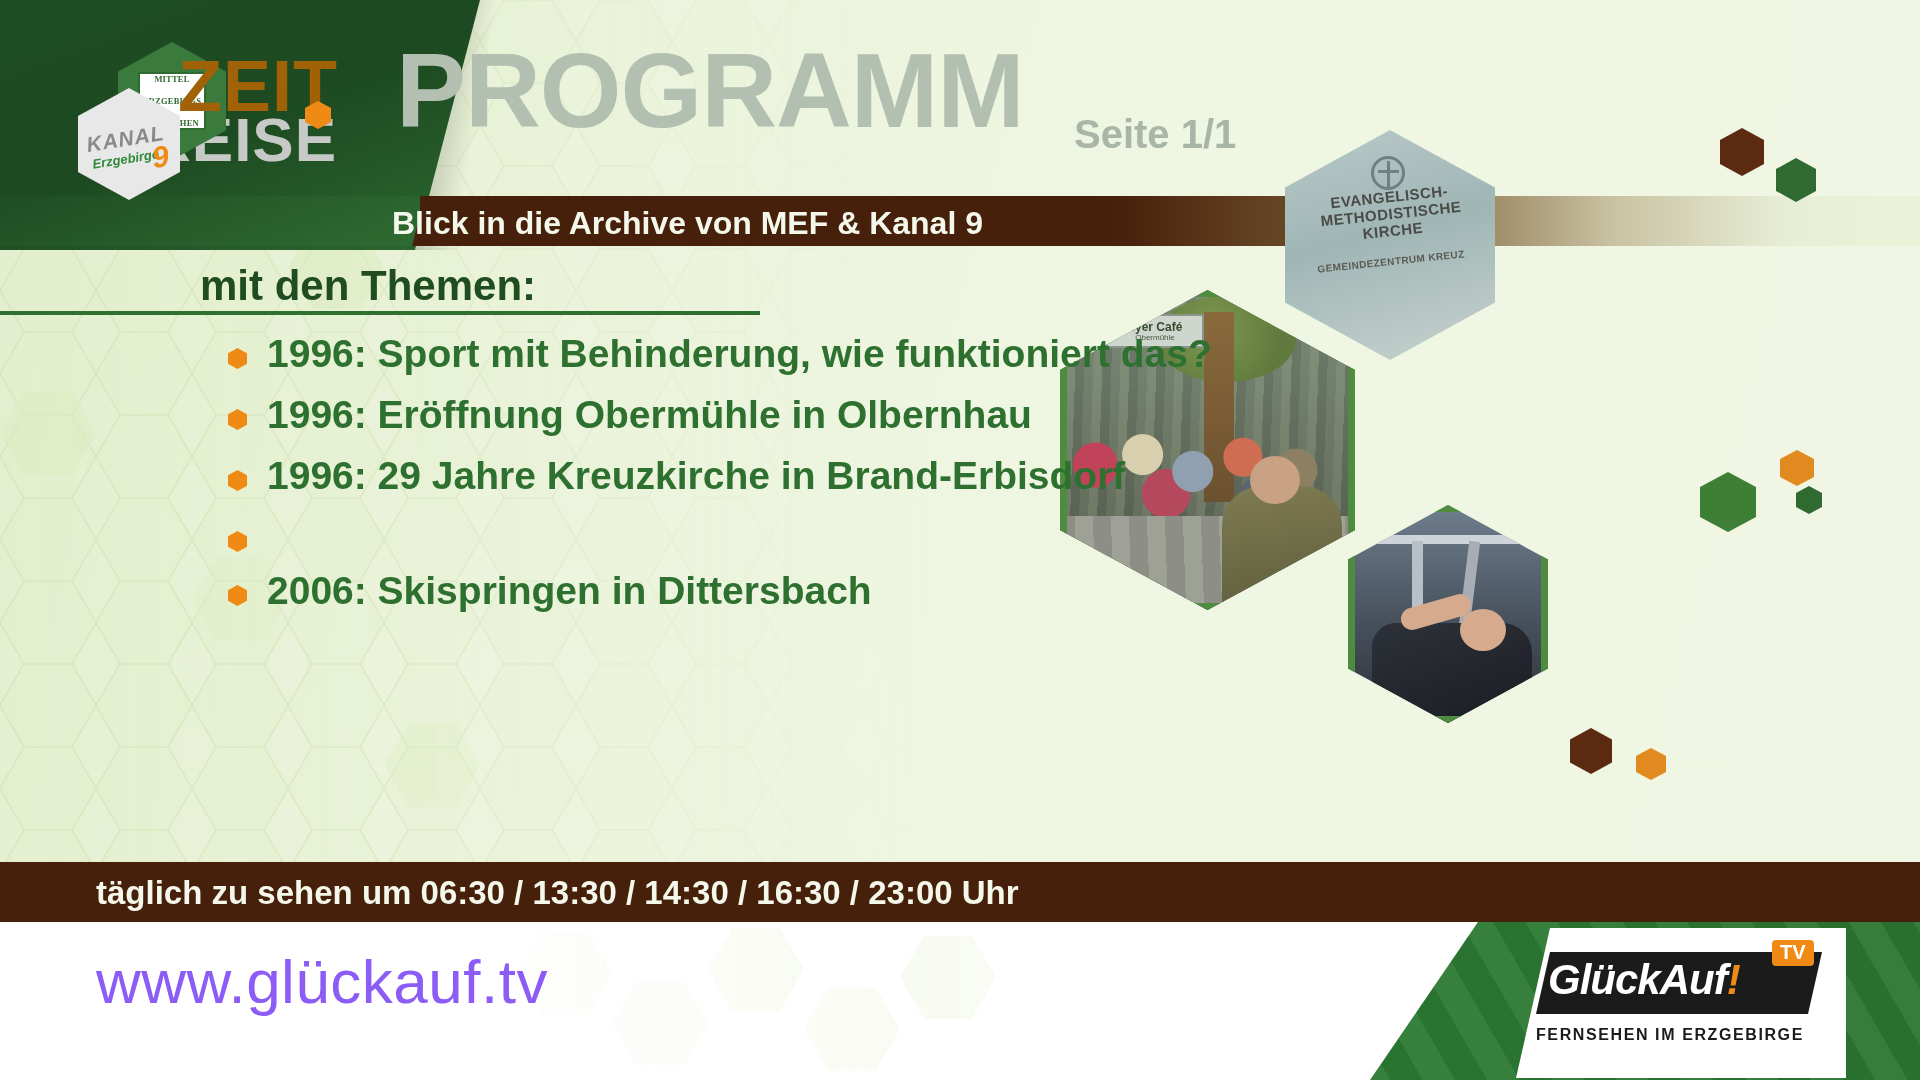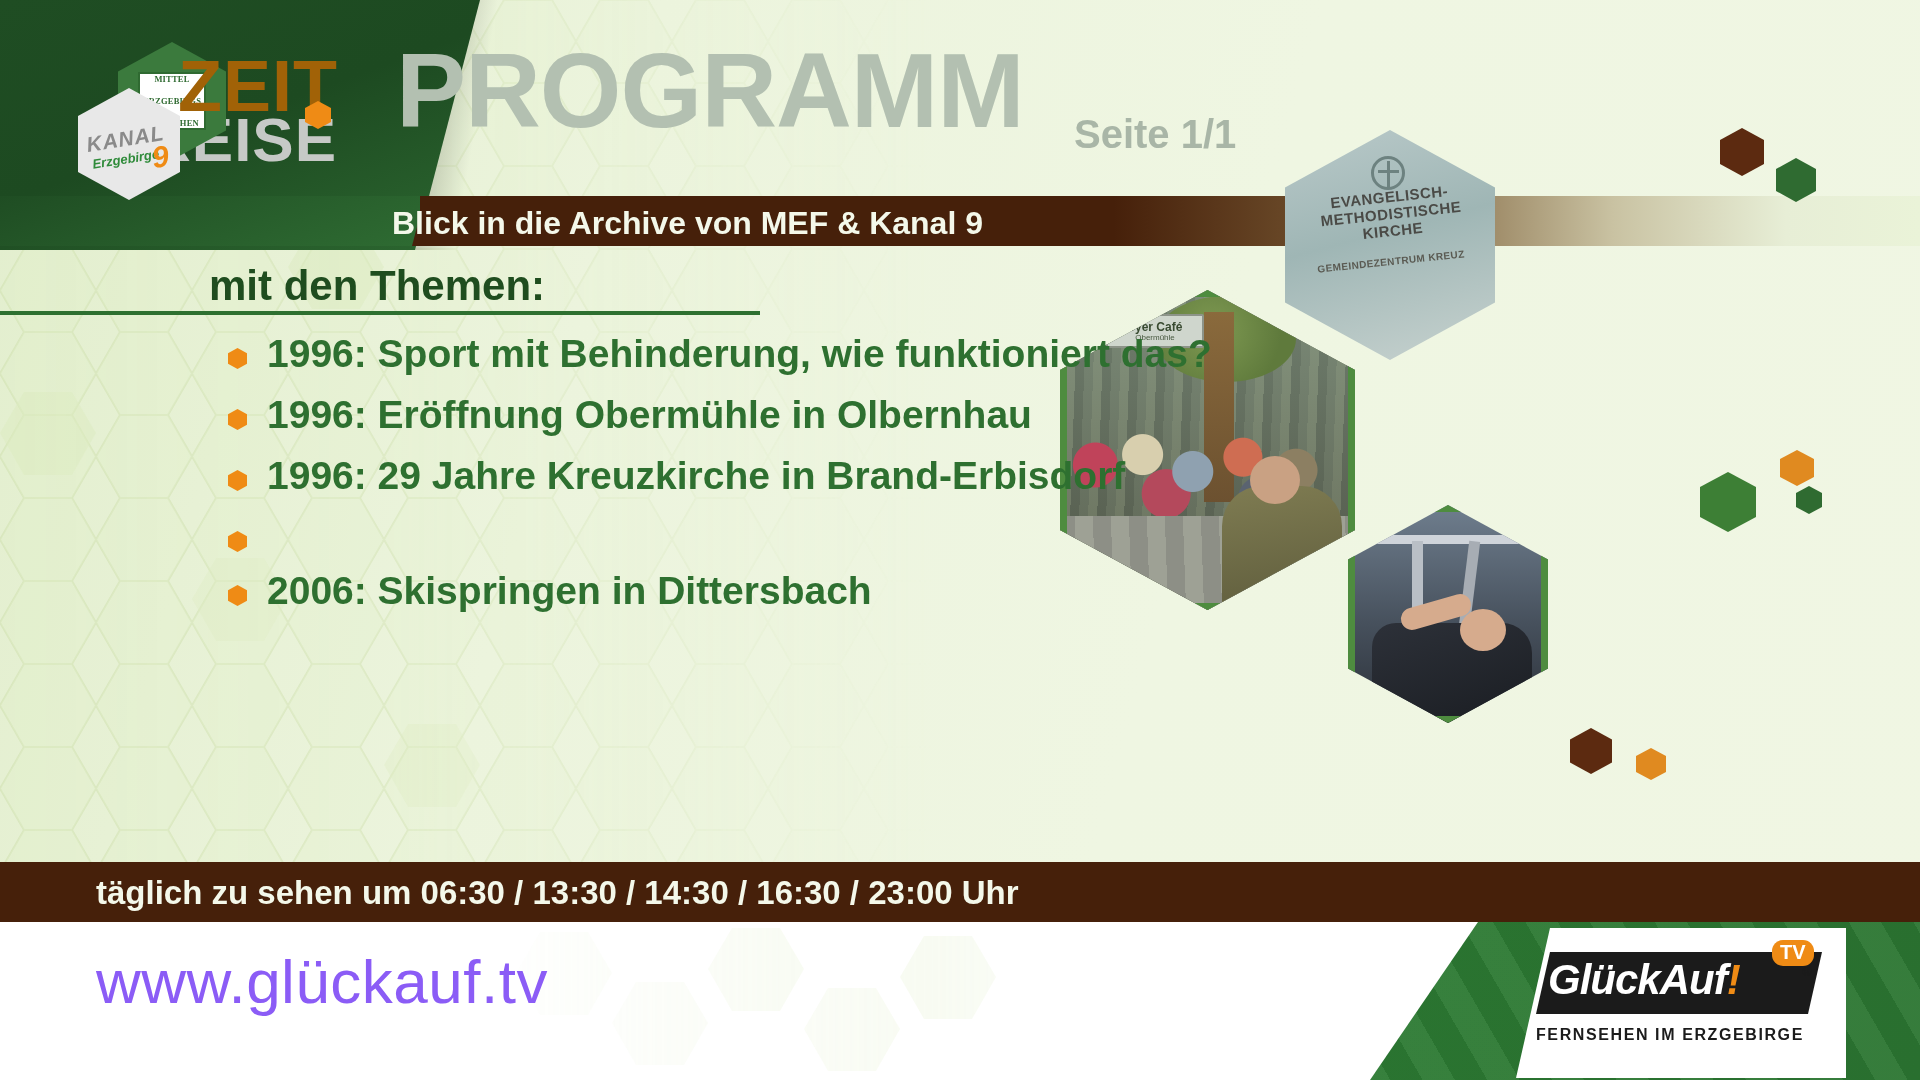--- a/index.html
+++ b/index.html
@@ -118,21 +118,21 @@
     clip-path:polygon(0 0, 425px 0, 412px 50px, 0 50px);
   }
   .sub-txt{
     position:absolute; left:392px; top:205px; z-index:6;
     font-weight:bold; font-size:32px; color:#f4f8ea; white-space:nowrap;
   }
 
   
   .themen{
     position:absolute; left:200px; top:262px; z-index:5;
-    font-weight:bold; font-size:42px; color:#1f4d1f;margin-left:9px;
+    font-weight:bold; font-size:42px; color:#1f4d1f;
   }
   .themen-rule{
     position:absolute; left:0; top:311px; width:760px; height:4px;
     background:#2e7030; z-index:5;
   }
 
   .list{ position:absolute; left:228px; top:332px; z-index:5; }
   .li{
     display:flex; align-items:flex-start; gap:20px;
     margin-bottom:17px;
@@ -317,21 +317,21 @@
   }
   .ga-word{
     position:absolute; left:1548px; top:956px; z-index:11;
     font-weight:bold; font-style:italic; font-size:42px; color:#ffffff;
     letter-spacing:-1px;
   }
   .ga-bang{ color:#ef8b15; }
   .ga-tv{
     position:absolute; left:1772px; top:940px; z-index:11;
     background:#ef8b15; color:#ffffff; font-weight:bold; font-size:20px;
-    padding:1px 8px 2px; border-radius:11px;
+    padding:1px 8px 2px; border-radius:4px;
   }
   .ga-reg{
     position:absolute; left:1802px; top:964px; z-index:11;
     font-size:13px; color:#1b1b1b; font-weight:bold;
   }
   .ga-sub{
     position:absolute; left:1536px; top:1026px; z-index:11;
     font-weight:bold; font-size:16px; color:#1b1b1b; letter-spacing:1.6px;
   }
 </style>

